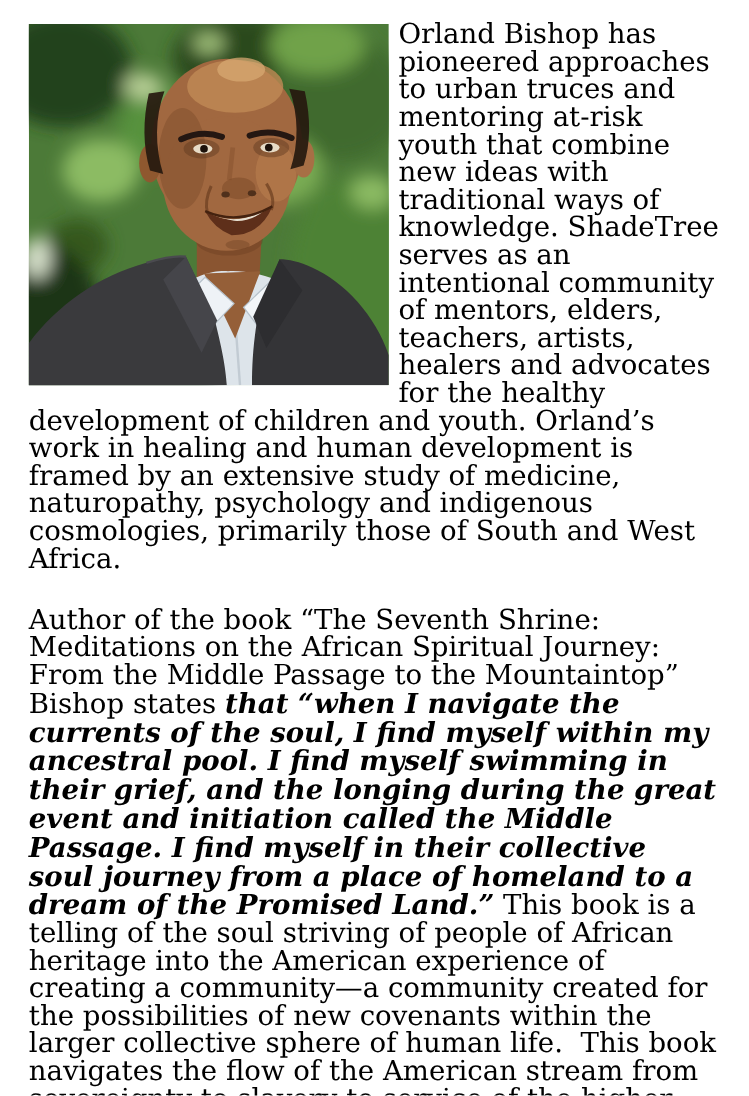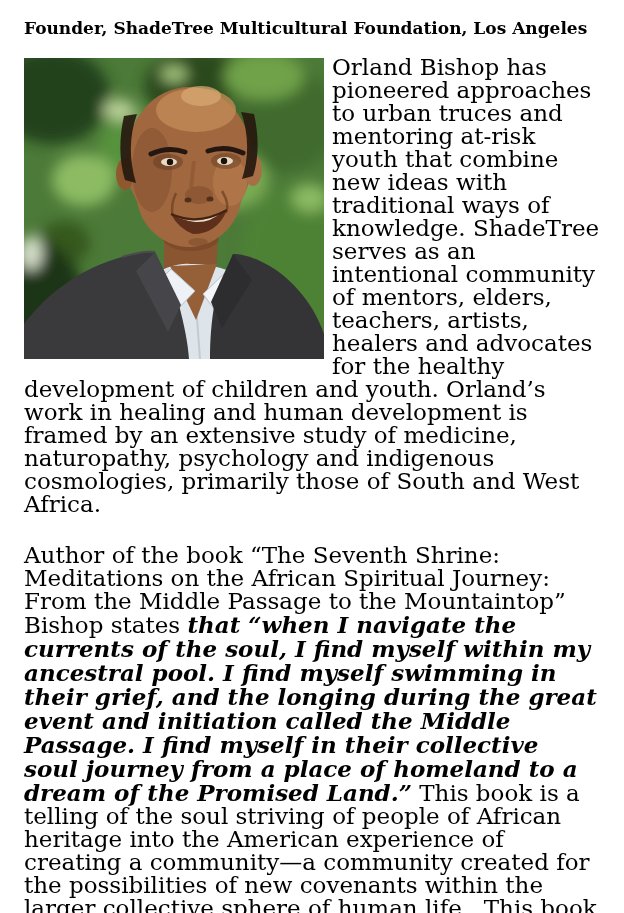--- a/index.html
+++ b/index.html
@@ -62,21 +62,20 @@
   }
   .quote {
     font-weight: bold;
     font-style: italic;
   }
 </style>
 </head>
 <body>
 
 <div class="page">
-  <p class="byline">Founder, ShadeTree Multicultural Foundation, Los Angeles</p>
 
   <div class="content">
     <p class="para"><span class="photo-wrap" role="img" aria-label="Portrait photo of Orland Bishop smiling outdoors in front of green foliage, wearing a dark suit jacket and light open-collar shirt"><svg viewBox="0 0 300 301" xmlns="http://www.w3.org/2000/svg" aria-hidden="true">
         <defs>
           <filter id="fblur" x="-20%" y="-20%" width="140%" height="140%">
                 <feGaussianBlur stdDeviation="7"></feGaussianBlur>
               </filter>
         </defs>
 
         <rect width="300" height="301" fill="#4c7a38"></rect>

